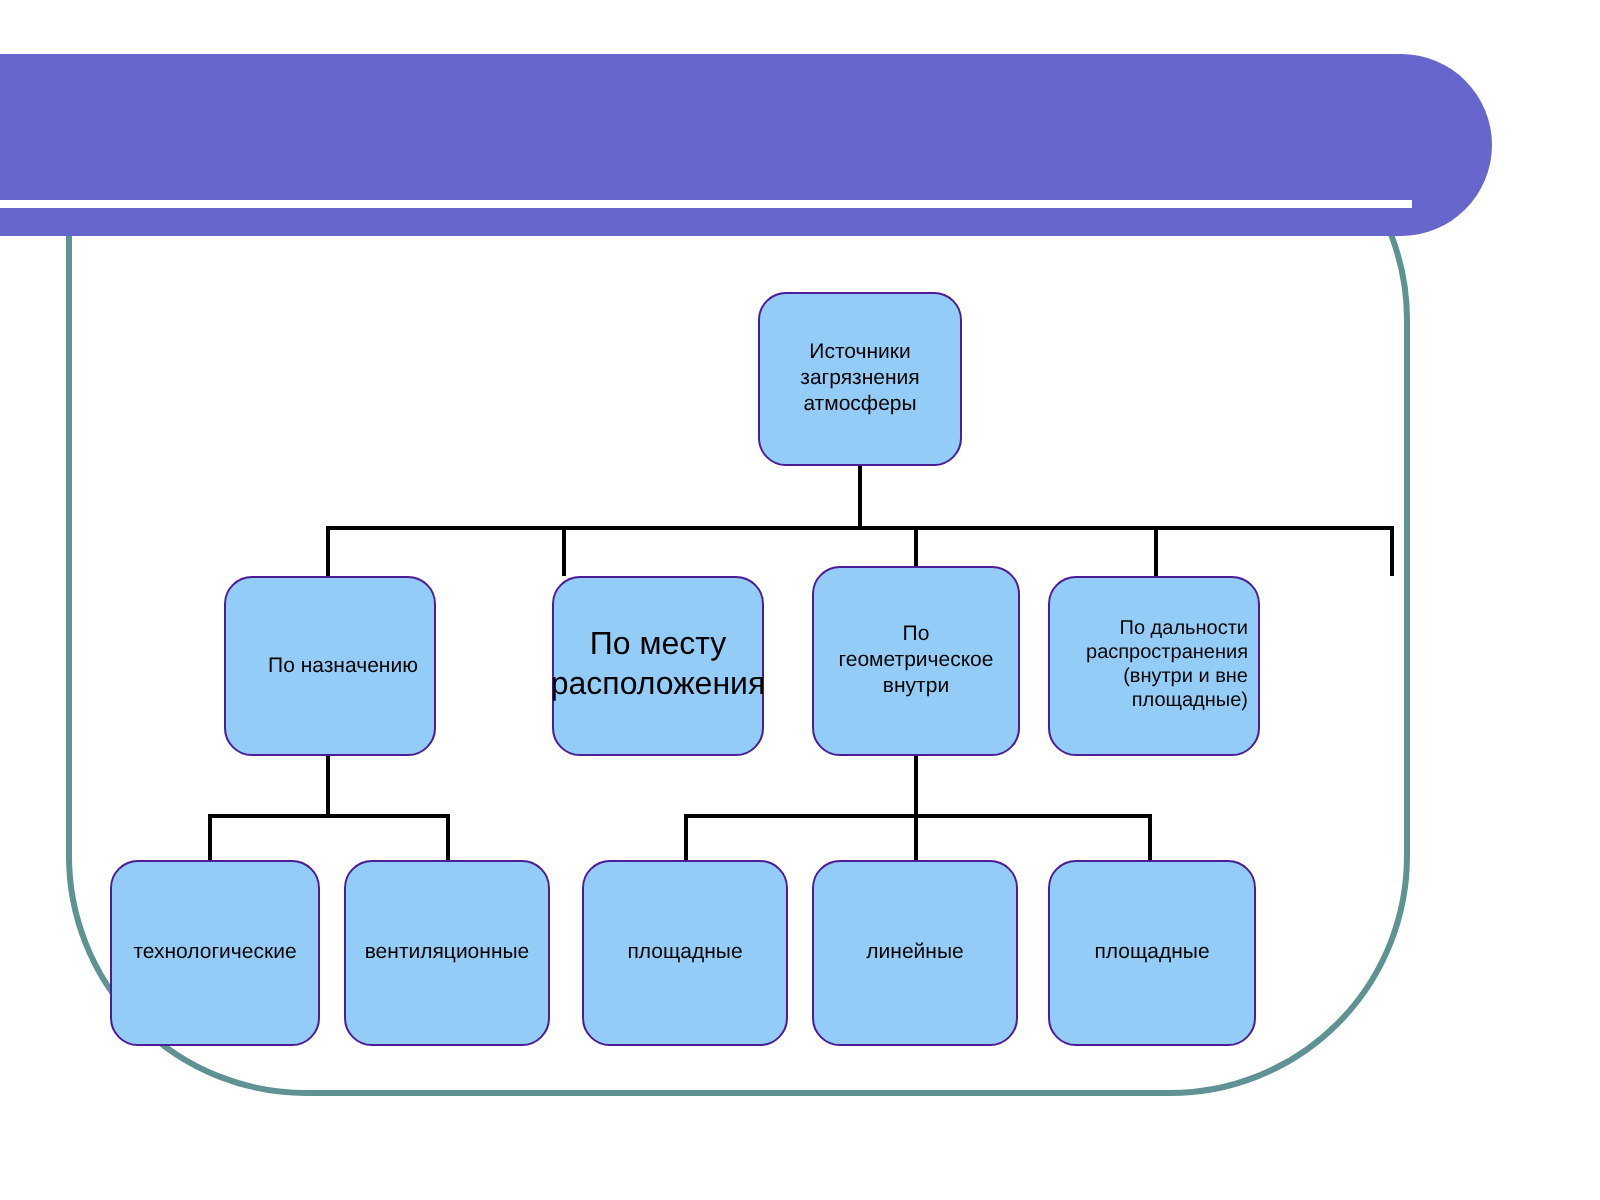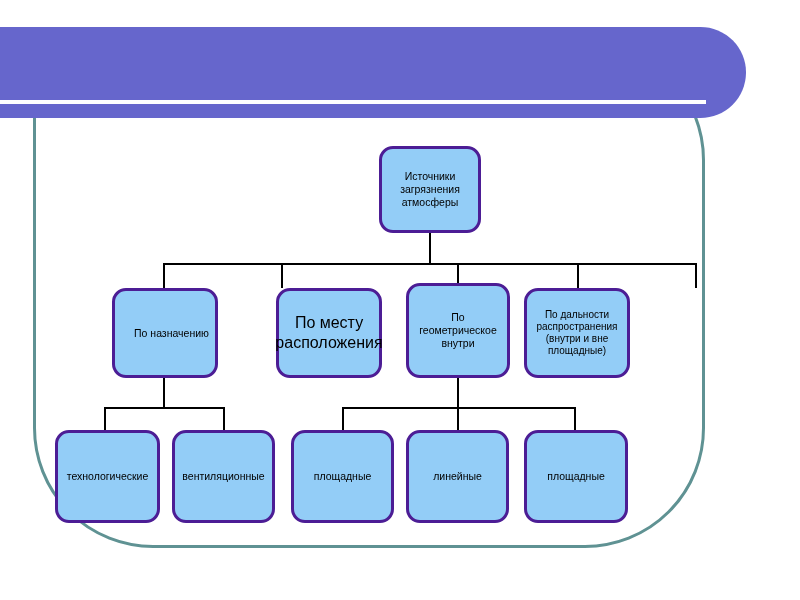--- a/index.html
+++ b/index.html
@@ -56,21 +56,21 @@
     position: absolute;
     left: 0;
     top: 0;
     width: 800px;
     height: 600px;
   }
   .node {
     position: absolute;
     box-sizing: border-box;
     background: #93cdf7;
-    border: 3px solid #4c1d95;
+    border: 1px solid #4c1d95;
     border-radius: 14px;
     display: flex;
     align-items: center;
     justify-content: center;
     text-align: center;
     color: #000000;
     line-height: 1.22;
     z-index: 3;
   }
   .node-label {
@@ -122,21 +122,21 @@
 
     <div class="node" style="left:112px; top:288px; width:106px; height:90px; font-size:10.5px;padding-left:13px;">
       <span class="node-label">По назначению</span>
     </div>
     <div class="node" style="left:230px; top:288px; width:106px; height:90px; font-size:16px;margin-left:46px;">
       <span class="node-label">По месту расположения</span>
     </div>
     <div class="node" style="left:406px; top:283px; width:104px; height:95px; font-size:10.5px;">
       <span class="node-label">По геометрическое внутри</span>
     </div>
-    <div class="node" style="left:524px; top:288px; width:106px; height:90px; font-size:10px;">
+    <div class="node" style="left:524px; top:288px; width:106px; height:90px; font-size:10px;text-align:right;">
       <span class="node-label">По дальности распространения (внутри и вне площадные)</span>
     </div>
 
     <div class="node" style="left:55px; top:430px; width:105px; height:93px; font-size:10.5px;">
       <span class="node-label">технологические</span>
     </div>
     <div class="node" style="left:172px; top:430px; width:103px; height:93px; font-size:10.5px;">
       <span class="node-label">вентиляционные</span>
     </div>
     <div class="node" style="left:291px; top:430px; width:103px; height:93px; font-size:10.5px;">

